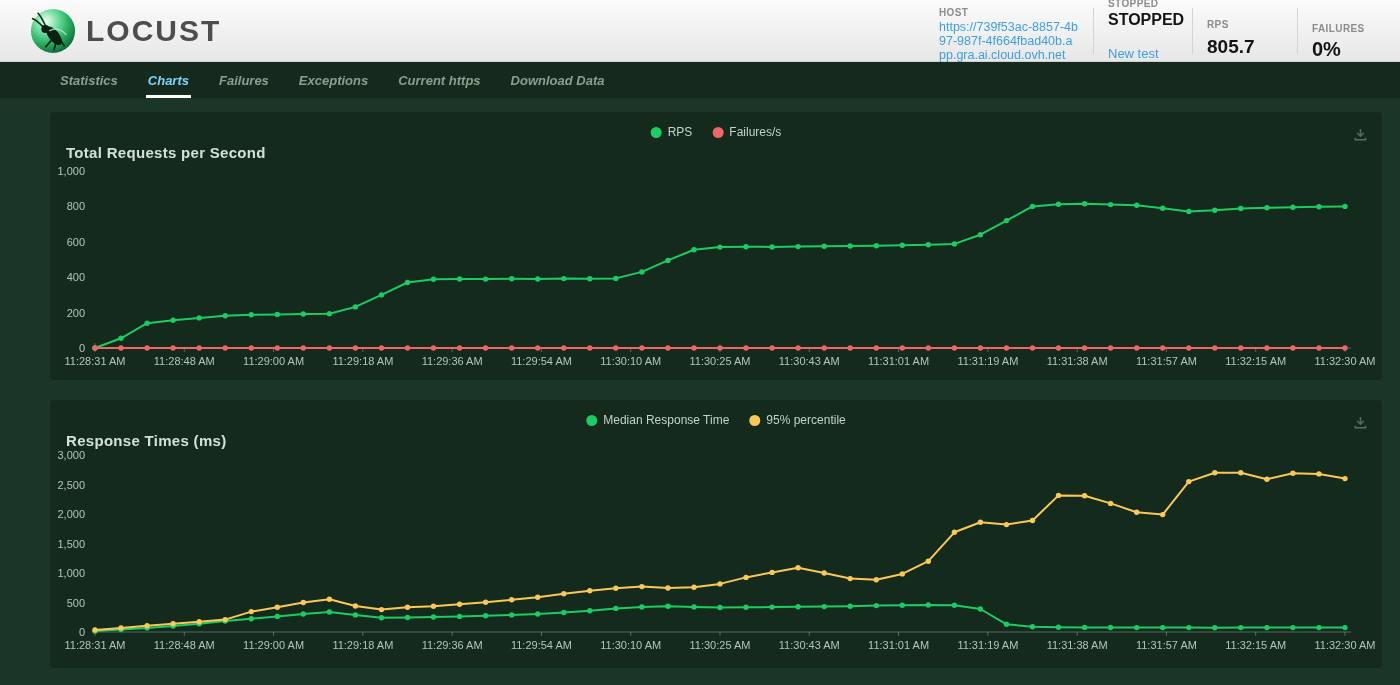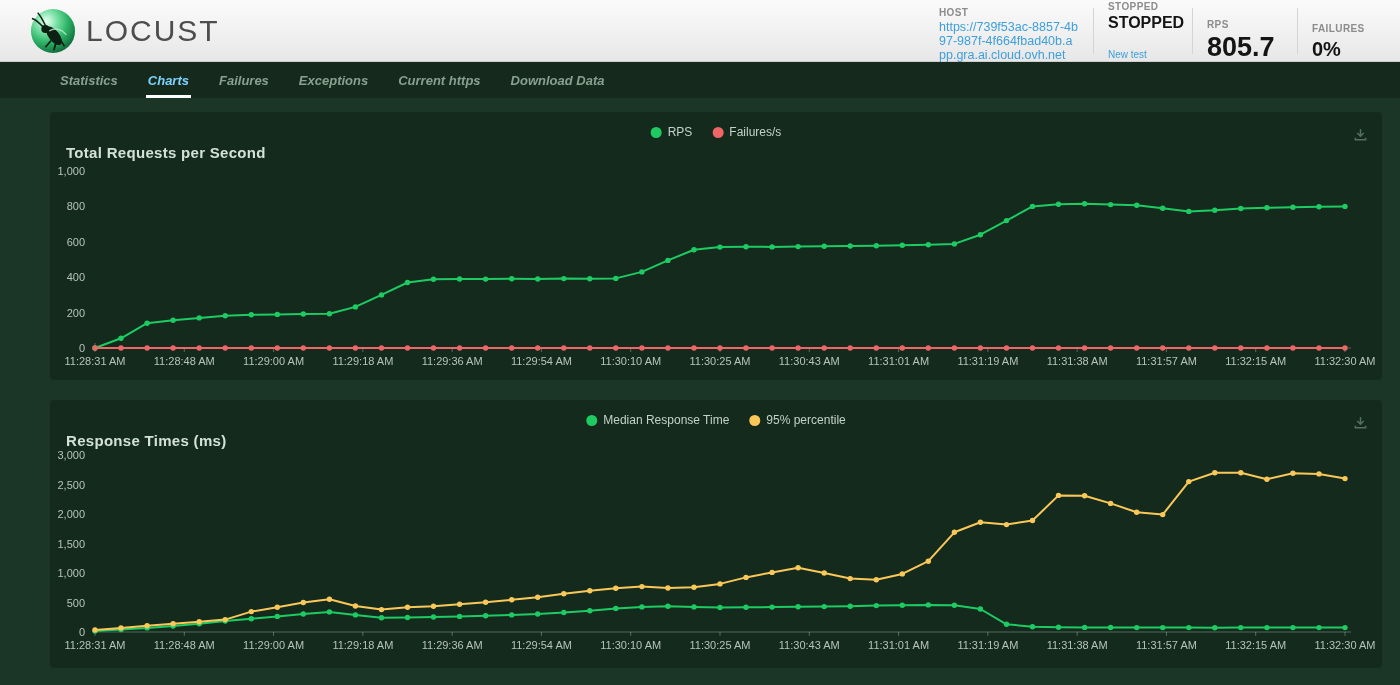--- a/index.html
+++ b/index.html
@@ -12,31 +12,31 @@
 
   
   .header {
     position:absolute; top:0; left:0; width:1400px; height:62px;
     background:linear-gradient(#fbfbfb,#e7e7e7);
     border-bottom:1px solid #cfcfcf;
     display:flex; justify-content:space-between; align-items:center;
     padding:0 14px 0 30px;
   }
   .logo { display:flex; align-items:center; gap:10px; cursor:pointer; }
-  .logo-text { font-size:30px; color:#4d4d4d; letter-spacing:2px; font-weight:400; }
+  .logo-text { font-size:30px; color:#4d4d4d; letter-spacing:2px; font-weight:700; }
   .hstats { display:flex; align-items:flex-end; height:62px; }
   .stat { padding:7px 14px 0 14px; }
   .stat-label { font-size:10px; font-weight:bold; color:#8c8c8c; letter-spacing:.4px; margin-bottom:2px; }
   .stat-host { width:168px; height:62px; overflow:hidden; }
   .host-link { display:block; font-size:12.5px; line-height:14px; color:#3e9fdb; word-break:break-all; text-decoration:none; cursor:pointer; }
   .stat-value { color:#141414; font-weight:bold; }
   .v-status { font-size:16px; }
-  .v-rps { font-size:27px; line-height:30px; }
+  .v-rps { font-size:19px; line-height:30px; }
   .v-fail { font-size:20px; line-height:26px; }
-  .action-link { font-size:10px; color:#3e9fdb; text-decoration:none; cursor:pointer; display:inline-block; margin-top:17px; }
+  .action-link { font-size:13px; color:#3e9fdb; text-decoration:none; cursor:pointer; display:inline-block; margin-top:17px; }
   .vdiv { width:1px; background:#d4d4d4; height:46px; align-self:center; }
 
   
   .nav {
     position:absolute; top:62px; left:0; width:1400px; height:36px;
     background:#16291d;
     display:flex; align-items:stretch; gap:30px; padding:0 0 0 60px;font-style:italic;
   }
   .tab {
     display:flex; align-items:center; position:relative;

